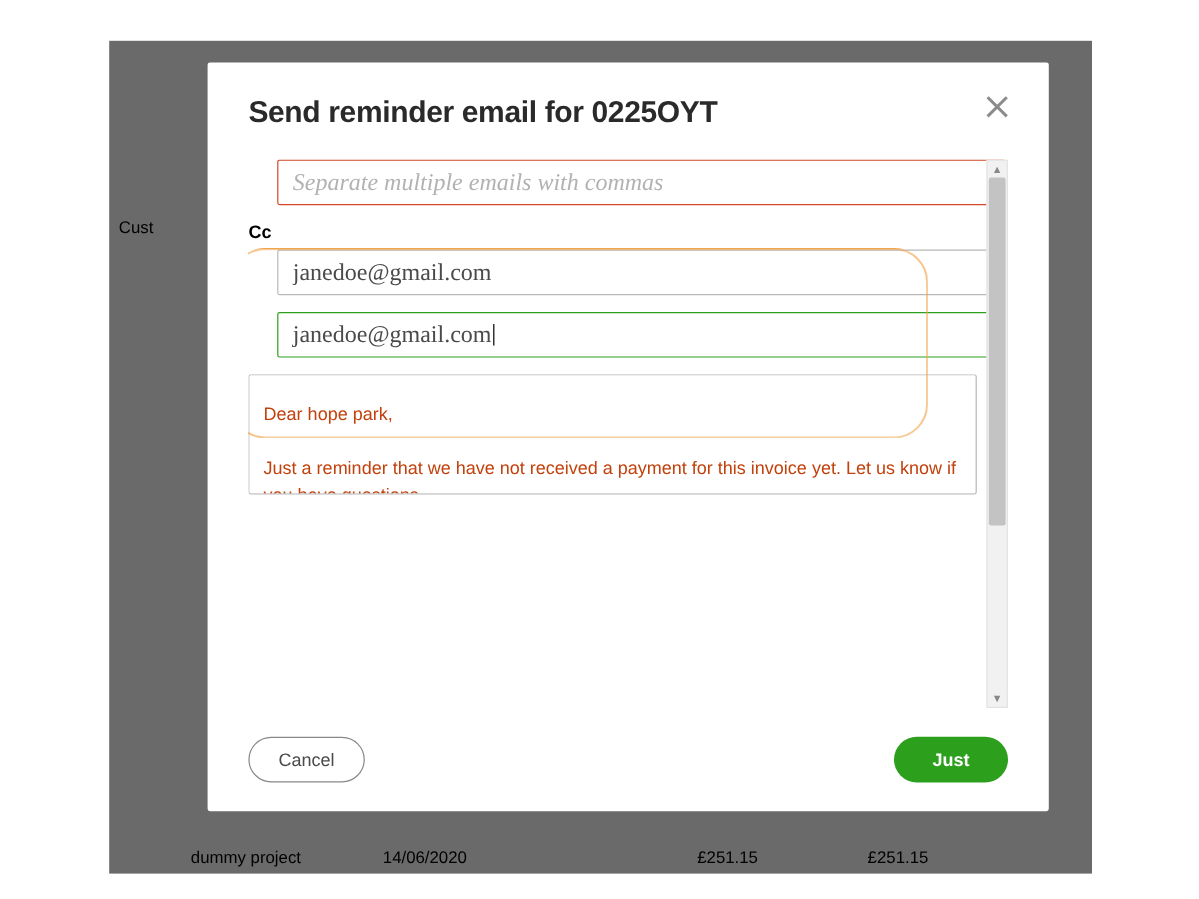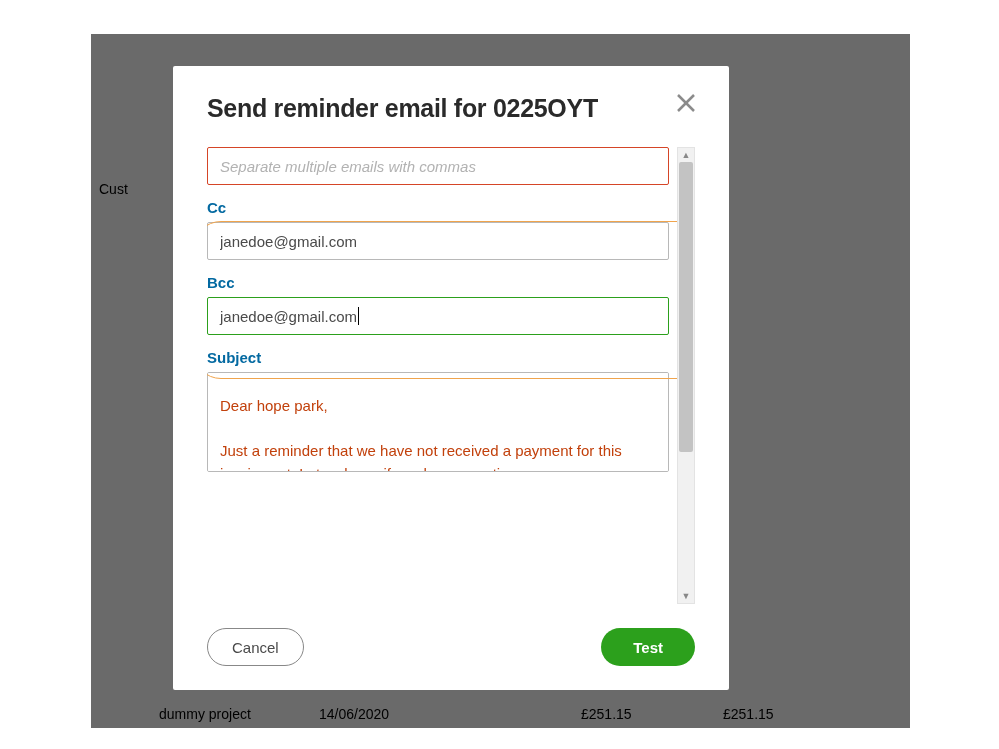--- a/index.html
+++ b/index.html
@@ -19,23 +19,23 @@
       height: 694px;
       background: #6a6a6a;
     }
     .bg-text {
       position: absolute;
       color: #000000;
       font-size: 14px;
     }
     .modal {
       position: absolute;
-      top: 66px;
+      top: 52px;
       left: 173px;
-      width: 556px;
+      width: 701px;
       height: 624px;
       background: #fff;
       border-radius: 2px;
       padding: 28px 34px 24px 34px;
       display: flex;
       flex-direction: column;
     }
     .modal-header {
       display: flex;
       justify-content: space-between;
@@ -90,35 +90,36 @@
       color: #888;
       font-size: 9px;
       cursor: pointer;
     }
     .scrollbar-arrow.up { top: 0; }
     .scrollbar-arrow.down { bottom: 0; }
     .field-group { margin-bottom: 14px; }
     .label {
       font-size: 15px;
       font-weight: 600;
-      color: #0369a1;
+      color: #000000;
       margin-bottom: 6px;
       display: block;
     }
     .label.required { color: #d54527; }
     .input {
       width: 100%;
       height: 38px;
       padding: 0 12px;
-      font-size: 15px;
-      font-family: Liberation Sans, sans-serif;
+      font-size: 20px;
+      font-family: Liberation Serif, serif;
       color: #4a4a4a;
       border: 1px solid #b8b8b8;
       border-radius: 2px;
       outline: none;
+      margin-left: 24px;
     }
     .input.err { border-color: #d54527; }
     .input.focused { border-color: #2ca01c; }
     .input::placeholder { color: #b2b2b2; font-style: italic; }
     .textarea {
       width: 100%;
       height: 100px;
       padding: 22px 12px;
       font-size: 15px;
       font-family: inherit;
@@ -198,43 +199,41 @@
     <div class="field-group">
       <input class="input err" type="text" placeholder="Separate multiple emails with commas" style="">
     </div>
 
     <div class="field-group">
       <label class="label">Cc</label>
       <input class="input" type="text" value="janedoe@gmail.com" style="">
     </div>
 
     <div class="field-group">
-      <label class="label">Bcc</label>
       <div class="input focused" style="display:flex;align-items:center;">
         <span>janedoe@gmail.com</span>
           <span class="cursor"></span>
       </div>
     </div>
 
     <div class="field-group" style="margin-bottom:4px;">
-      <label class="label">Subject</label>
     </div>
 
     <div class="field-group">
       <textarea class="textarea" style="">Dear hope park,
 
 Just a reminder that we have not received a payment for this invoice yet. Let us know if you have questions.</textarea>
     </div>
 
     <div class="highlight-border" style="top:74px; left:-14px; width:580px; height:158px;"></div>
 
     <div class="scrollbar-track">
       <div class="scrollbar-arrow up">▲</div>
       <div class="scrollbar-thumb"></div>
       <div class="scrollbar-arrow down">▼</div>
     </div>
   </div>
 
   <div class="modal-footer">
     <button class="btn btn-cancel">Cancel</button>
-    <button class="btn btn-send">Test</button>
+    <button class="btn btn-send">Just</button>
   </div>
 </div>
 
 </body></html>

